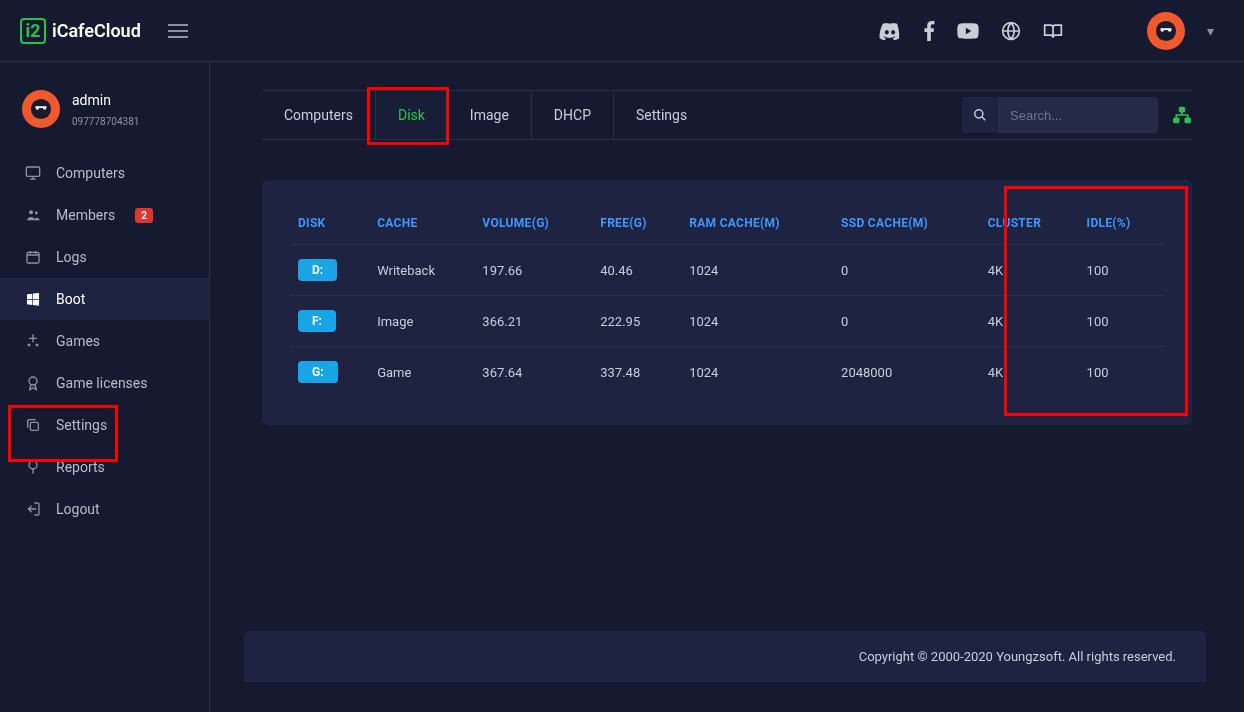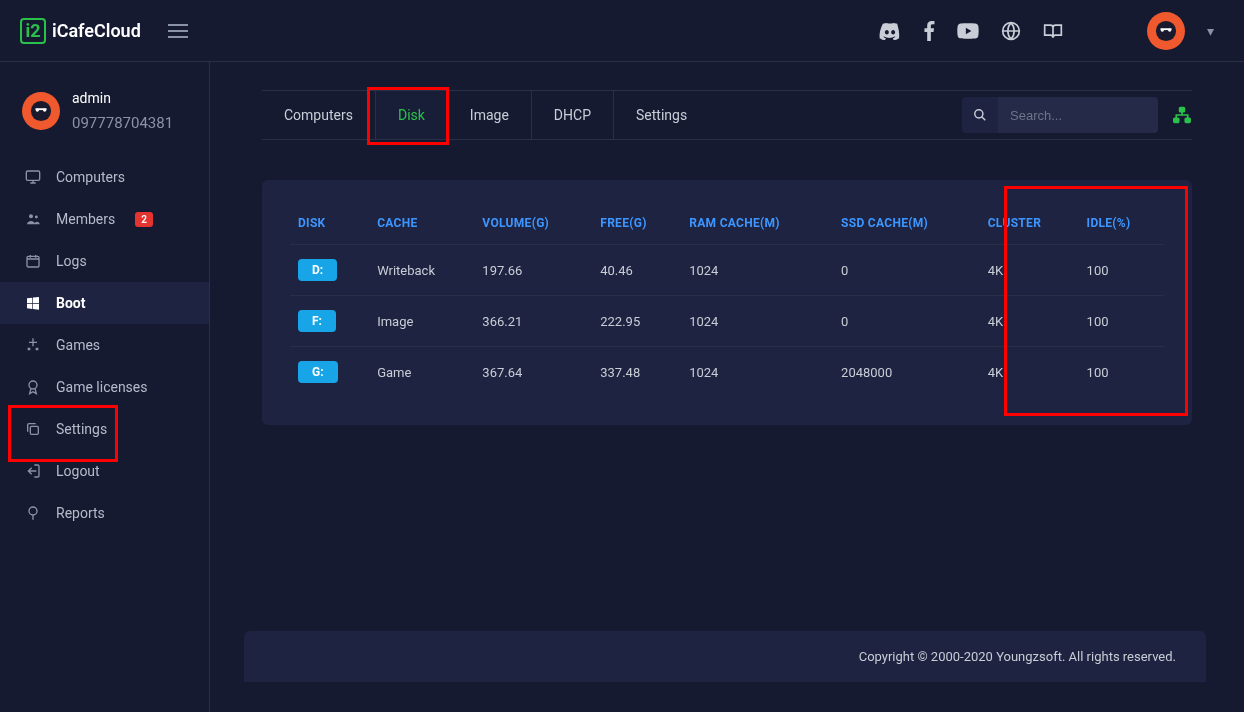--- a/index.html
+++ b/index.html
@@ -36,28 +36,28 @@
 }
 .chev { color: #8a92a6; font-size: 14px; }
 .sidebar {
   position: absolute; left: 0; top: 62px; width: 210px; bottom: 0;
   border-right: 1px solid #2a2f48;
   padding-top: 18px;
 }
 .user-block { display: flex; align-items: center; gap: 12px; padding: 10px 22px 18px; }
 .user-avatar { width: 38px; height: 38px; border-radius: 50%; background: #f0592d; display:flex;align-items:center;justify-content:center; }
 .user-name { color: #fff; font-weight: 400; font-size: 14px; }
-.user-id { color: #8a92a6; font-size: 15px; margin-top: 8px; }
+.user-id { color: #8a92a6; font-size: 10px; margin-top: 8px; }
 .sidenav { list-style: none; margin-top: 6px; }
 .sidenav li {
   display: flex; align-items: center; gap: 14px;
   padding: 13px 24px; font-size: 14px; color: #b5bbc9; cursor: pointer;
   position: relative;
 }
-.sidenav li.active { background: #1d2340; color: #fff; font-weight: 700; }
+.sidenav li.active { background: #1d2340; color: #fff; font-weight: 400; }
 .sidenav .icon { width: 18px; display: inline-flex; justify-content: center; color: #8a92a6; }
 .sidenav li.active .icon { color: #fff; }
 .badge {
   background: #e3342f; color: #fff; font-size: 10px; font-weight: 600;
   padding: 2px 6px; border-radius: 3px; margin-left: 6px;
 }
 .red-box-sidebar {
   border: 3px solid #ff0000; position: absolute; left: 8px; width: 110px;
   top: 343px; height: 57px; pointer-events: none;
 }
@@ -245,33 +245,33 @@
           <svg width="16" height="16" viewBox="0 0 24 24" fill="none" stroke="currentColor" stroke-width="2">
             <rect x="8" y="8" width="12" height="12" rx="2"></rect>
             <path d="M4 16V6a2 2 0 012-2h10"></path>
           </svg>
         </span>
       <span>Settings</span>
     </li>
     <li>
       <span class="icon">
           <svg width="16" height="16" viewBox="0 0 24 24" fill="none" stroke="currentColor" stroke-width="2">
-            <path d="M14 3h5a2 2 0 012 2v14a2 2 0 01-2 2h-5M10 17l-5-5 5-5M5 12h12"></path>
-          </svg>
-        </span>
-      <span>Logout</span>
-    </li>
-    <li>
-      <span class="icon">
-          <svg width="16" height="16" viewBox="0 0 24 24" fill="none" stroke="currentColor" stroke-width="2">
             <circle cx="12" cy="9" r="6"></circle>
             <path d="M12 15v7"></path>
           </svg>
         </span>
       <span>Reports</span>
+    </li>
+    <li>
+      <span class="icon">
+          <svg width="16" height="16" viewBox="0 0 24 24" fill="none" stroke="currentColor" stroke-width="2">
+            <path d="M14 3h5a2 2 0 012 2v14a2 2 0 01-2 2h-5M10 17l-5-5 5-5M5 12h12"></path>
+          </svg>
+        </span>
+      <span>Logout</span>
     </li>
   </ul>
   <div class="red-box-sidebar"></div>
 </div>
 
 <div class="main">
   <div class="tabbar">
     <div class="tabs">
       <div class="tab">Computers</div>
       <div class="tab active">Disk</div>

